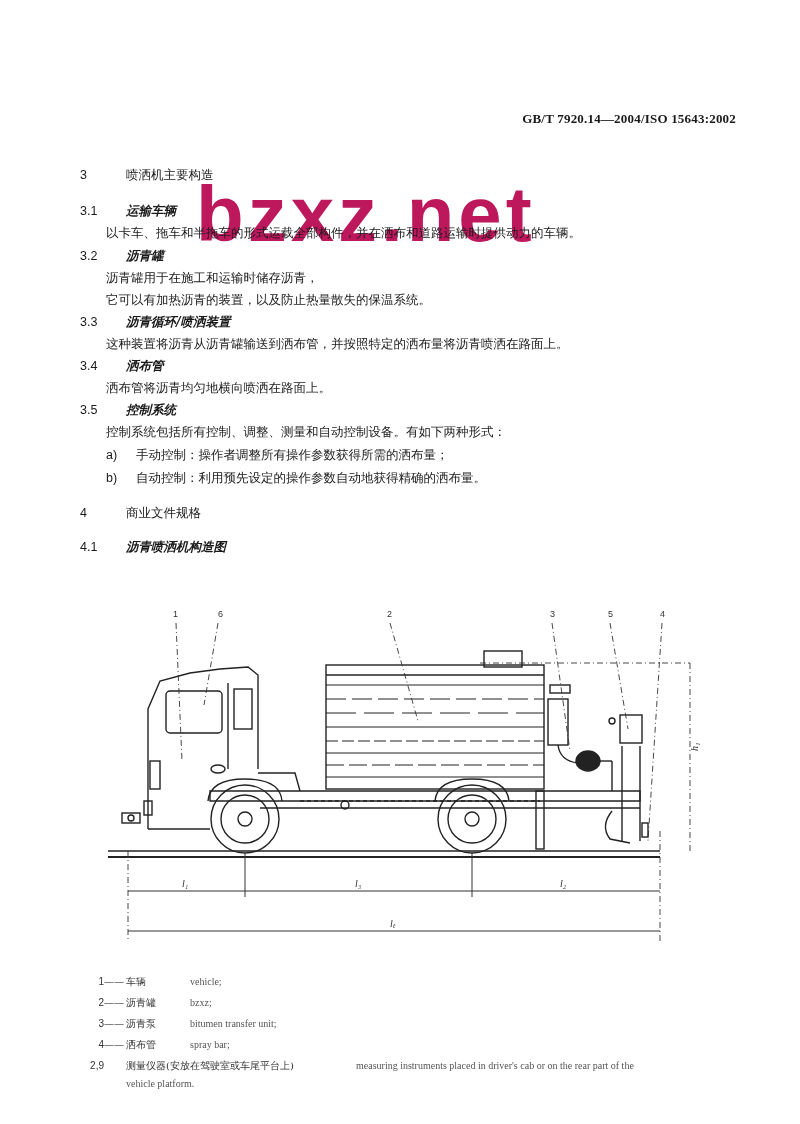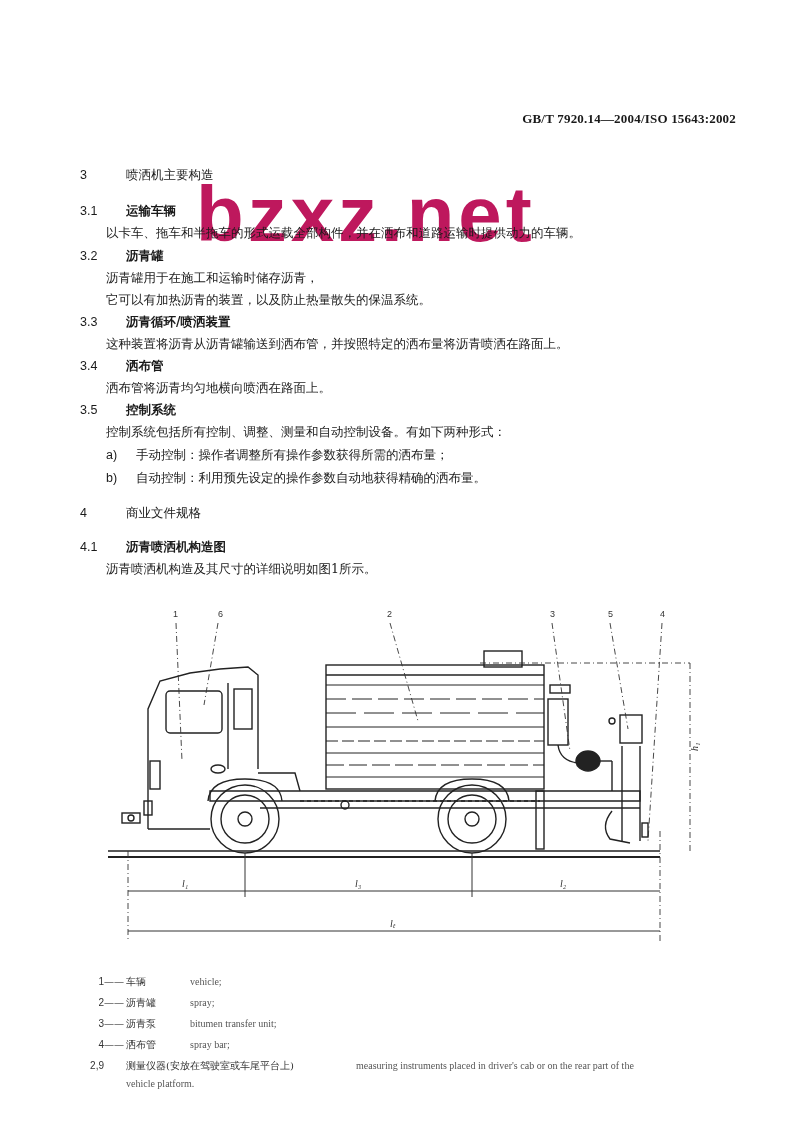--- a/index.html
+++ b/index.html
@@ -12,21 +12,21 @@
     position: absolute; top: 70px; right: 64px;
     font-family: "Liberation Serif", serif; font-size: 13px; font-weight: bold; letter-spacing: 0.2px;
   }
   .watermark {
     position: absolute; left: 196px; top: 128px;
     font-family: "Liberation Sans", sans-serif; font-weight: bold;
     font-size: 78px; color: #be185d; letter-spacing: 4px; z-index: 0;
   }
   .line { position: absolute; font-size: 12.5px; line-height: 24px; white-space: nowrap; z-index: 1; }
   .num { display: inline-block; width: 46px; font-family: "Liberation Sans", sans-serif; }
-  .sec-title { font-weight: bold; }
+  .sec-title { font-weight: bold; font-style: italic; }
   .indent { left: 106px; }
   .sec { left: 80px; }
   .list-label { display: inline-block; width: 30px; font-family: "Liberation Sans", sans-serif; }
 
   .figure { position: absolute; left: 100px; top: 560px; width: 650px; height: 350px; }
   .figure svg { width: 100%; height: 100%; }
 
   .legend-line { position: absolute; left: 88px; font-size: 10px; line-height: 14px; white-space: nowrap; color: #333; }
   .legend-num { display: inline-block; width: 16px; text-align: right; font-family: "Liberation Sans", sans-serif; }
   .legend-dash { display: inline-block; width: 22px; }
@@ -82,21 +82,20 @@
     <span class="list-label">b)</span><span>自动控制：利用预先设定的操作参数自动地获得精确的洒布量。</span>
   </div>
 
   <div class="line sec" style="top:460px">
     <span class="num">4</span><span>商业文件规格</span>
   </div>
 
   <div class="line sec" style="top:494px">
     <span class="num">4.1</span><span class="sec-title">沥青喷洒机构造图</span>
   </div>
-  <div class="line indent" style="top:516px">沥青喷洒机构造及其尺寸的详细说明如图1所示。</div>
 
   <div class="figure">
     <svg viewBox="0 0 650 350" xmlns="http://www.w3.org/2000/svg">
       <g fill="none" stroke="#222" stroke-width="1.4">
 
         <line x1="8" y1="250" x2="560" y2="250"></line>
         <line x1="8" y1="256" x2="560" y2="256" stroke-width="2"></line>
 
         <path d="M48 228 L48 108 L60 80 L90 72 L120 68 L148 66 L158 74 L158 168"></path>
         <rect x="66" y="90" width="56" height="42" rx="4"></rect>
@@ -193,21 +192,21 @@
         <text x="290" y="326">lₜ</text>
         <text x="598" y="150" transform="rotate(-90 598 150)">h₁</text>
       </g>
     </svg>
   </div>
 
   <div class="legend-line" style="top:934px">
     <span class="legend-num">1</span><span class="legend-dash">——</span><span class="legend-zh">车辆</span><span class="legend-en">vehicle;</span>
   </div>
   <div class="legend-line" style="top:955px">
-    <span class="legend-num">2</span><span class="legend-dash">——</span><span class="legend-zh">沥青罐</span><span class="legend-en">spray;</span>
+    <span class="legend-num">2</span><span class="legend-dash">——</span><span class="legend-zh">沥青罐</span><span class="legend-en">bzxz;</span>
   </div>
   <div class="legend-line" style="top:976px">
     <span class="legend-num">3</span><span class="legend-dash">——</span><span class="legend-zh">沥青泵</span><span class="legend-en">bitumen transfer unit;</span>
   </div>
   <div class="legend-line" style="top:997px">
     <span class="legend-num">4</span><span class="legend-dash">——</span><span class="legend-zh">洒布管</span><span class="legend-en">spray bar;</span>
   </div>
   <div class="legend-line" style="top:1018px; left:80px">
     <span class="legend-num" style="width:24px">2,9</span><span class="legend-dash"></span><span style="display:inline-block;width:230px">测量仪器(安放在驾驶室或车尾平台上)</span><span class="legend-en">measuring instruments placed in driver's cab or on the rear part of the</span>
   </div>

